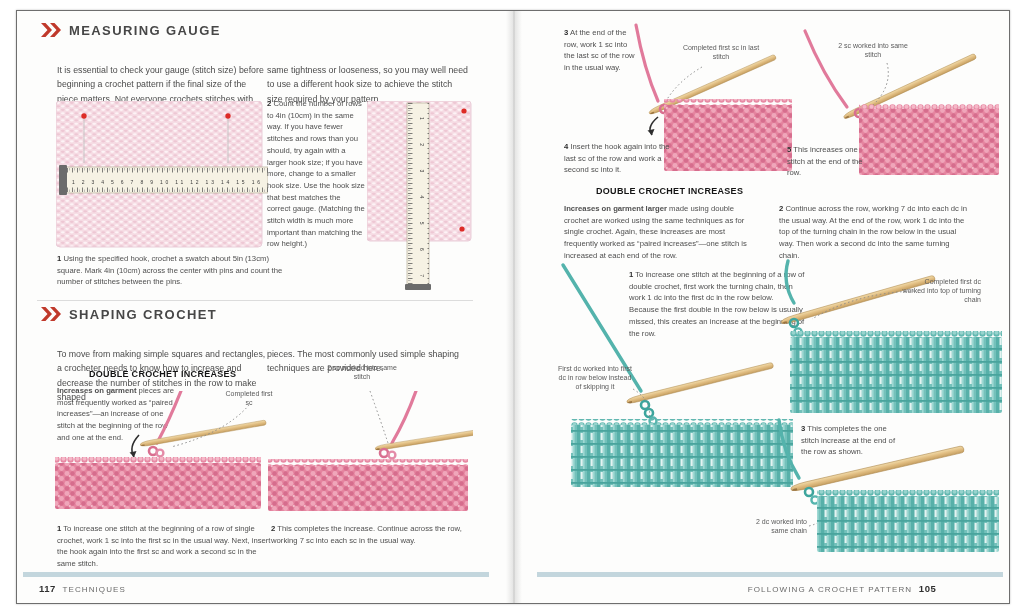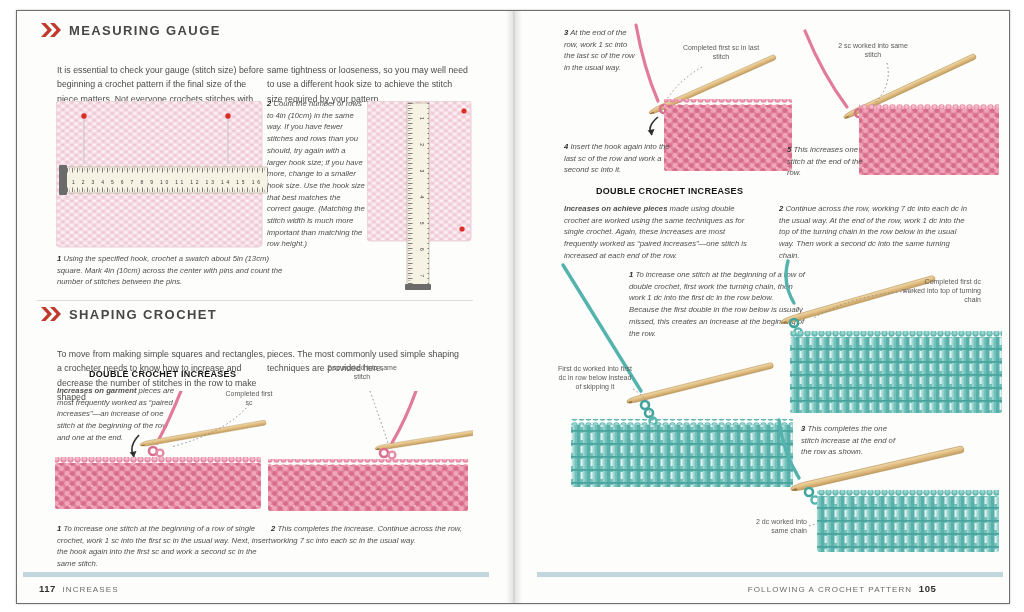--- a/index.html
+++ b/index.html
@@ -6,21 +6,21 @@
   #stage{position:relative;width:1024px;height:612px;background:#fff;overflow:hidden;
          font-family:"Liberation Sans", sans-serif;}
   #spread{position:absolute;left:16px;top:10px;width:992px;height:592px;
           border:1px solid #6e6e6e;background:#fdfdfc;box-shadow:0 0 2px rgba(0,0,0,.25);}
   .gutter{position:absolute;left:489px;top:0;width:16px;height:592px;
           background:linear-gradient(90deg,rgba(90,90,90,0) 0%,rgba(90,90,90,.14) 42%,rgba(60,60,60,.26) 50%,rgba(90,90,90,.14) 58%,rgba(90,90,90,0) 100%);}
   .abs{position:absolute;}
   .h1{font-size:13px;font-weight:700;letter-spacing:1.4px;color:#474747;}
   .h2{font-size:9px;font-weight:700;letter-spacing:.3px;color:#141414;padding-left:32px;}
   .body{font-size:8.8px;line-height:1.62;color:#4b4b4b;margin-top:16px;}
-  .cap{font-size:7.7px;line-height:1.52;color:#4f4f4f;font-style:italic;}
+  .cap{font-size:7.7px;line-height:1.52;color:#4f4f4f;}
   .lbl{font-size:7px;line-height:1.32;color:#5b5b5b;}
   .stepn{font-weight:700;color:#2e2e2e;}
   p{margin:0;}
   .rule{position:absolute;height:1px;background:#dcdcdc;}
   .band{position:absolute;height:5px;}
   .footer{position:absolute;font-size:8px;letter-spacing:1.1px;color:#6a6a6a;}
   .footer b{font-size:9.5px;color:#303030;letter-spacing:.5px;}
   svg{display:block;}
 </style>
 </head>
@@ -172,21 +172,21 @@
     <path d="M104,0 Q114,28 122,52" stroke="#8a8a8a" stroke-width="1" fill="none" stroke-dasharray="1.5 2.6"></path>
     <rect x="2" y="68" width="200" height="8" fill="url(#bumpp)"></rect>
     <rect x="2" y="74" width="200" height="46" rx="2" fill="url(#scp)"></rect>
   </svg>
   <div class="abs lbl" style="left:302px;top:352px;width:86px;text-align:center">2 sc worked into same stitch</div>
 
   <p class="abs cap" style="left:40px;top:512px;width:216px"><b class="stepn">1</b> <span>To increase one stitch at the beginning of a row of single crochet, work 1 sc into the first sc in the usual way. Next, insert the hook again into the first sc and work a second sc in the same stitch.</span></p>
   <p class="abs cap" style="left:254px;top:512px;width:202px"><b class="stepn">2</b> <span>This completes the increase. Continue across the row, working 7 sc into each sc in the usual way.</span></p>
 
   <div class="band" style="left:6px;top:561px;width:466px;background:#c3d6dd"></div>
-  <div class="footer" style="left:22px;top:572px"><b>117</b>&nbsp;&nbsp;<span>INCREASES</span></div>
+  <div class="footer" style="left:22px;top:572px"><b>117</b>&nbsp;&nbsp;<span>TECHNIQUES</span></div>
 </div>
 
 <div>
 
   <p class="abs cap" style="left:547px;top:16px;width:74px"><b class="stepn">3</b> <span>At the end of the row, work 1 sc into the last sc of the row in the usual way.</span></p>
 
   <svg class="abs" style="left:589px;top:12px" width="190" height="158">
     <path d="M30,2 Q38,46 52,78" stroke="#e17a9b" stroke-width="3.2" fill="none" stroke-linecap="round"></path>
     <use href="#hook" transform="translate(52,86) rotate(-24) scale(0.78)"></use>
     <circle cx="58" cy="86" r="4" fill="none" stroke="#d96f90" stroke-width="2.6"></circle>
@@ -210,21 +210,21 @@
     <rect x="68" y="80" width="140" height="8" fill="url(#bumpp)"></rect>
     <rect x="68" y="86" width="140" height="66" rx="2" fill="url(#scp)"></rect>
   </svg>
   <div class="abs lbl" style="left:820px;top:30px;width:72px;text-align:center">2 sc worked into same stitch</div>
 
   <p class="abs cap" style="left:547px;top:130px;width:110px"><b class="stepn">4</b> <span>Insert the hook again into the last sc of the row and work a second sc into it.</span></p>
   <p class="abs cap" style="left:770px;top:133px;width:80px"><b class="stepn">5</b> <span>This increases one stitch at the end of the row.</span></p>
 
   <div class="abs h2" style="left:547px;top:175px">DOUBLE CROCHET INCREASES</div>
 
-  <p class="abs cap" style="left:547px;top:192px;width:192px"><b>Increases on achieve pieces</b><span> made using double crochet are worked using the same techniques as for single crochet. Again, these increases are most frequently worked as “paired increases”—one stitch is increased at each end of the row.</span></p>
+  <p class="abs cap" style="left:547px;top:192px;width:192px"><b>Increases on garment larger</b><span> made using double crochet are worked using the same techniques as for single crochet. Again, these increases are most frequently worked as “paired increases”—one stitch is increased at each end of the row.</span></p>
   <p class="abs cap" style="left:762px;top:192px;width:192px"><b class="stepn">2</b> <span>Continue across the row, working 7 dc into each dc in the usual way. At the end of the row, work 1 dc into the top of the turning chain in the row below in the usual way. Then work a second dc into the same turning chain.</span></p>
 
   <svg class="abs" style="left:540px;top:250px" width="242" height="232">
     <path d="M6,4 Q42,62 84,130" stroke="#54b3ac" stroke-width="3.4" fill="none" stroke-linecap="round"></path>
     <use href="#hook" transform="translate(80,138) rotate(-14) scale(0.85)"></use>
     <circle cx="88" cy="144" r="4" fill="none" stroke="#3ea59d" stroke-width="2.6"></circle>
     <circle cx="92" cy="152" r="4" fill="none" stroke="#3ea59d" stroke-width="2.6"></circle>
     <circle cx="96" cy="160" r="3.5" fill="none" stroke="#56b5ae" stroke-width="2.4"></circle>
     <path d="M76,128 Q96,140 92,158" stroke="#8a8a8a" stroke-width="1" fill="none" stroke-dasharray="1.5 2.6"></path>
     <rect x="14" y="158" width="222" height="8" fill="url(#bumpt)"></rect>

